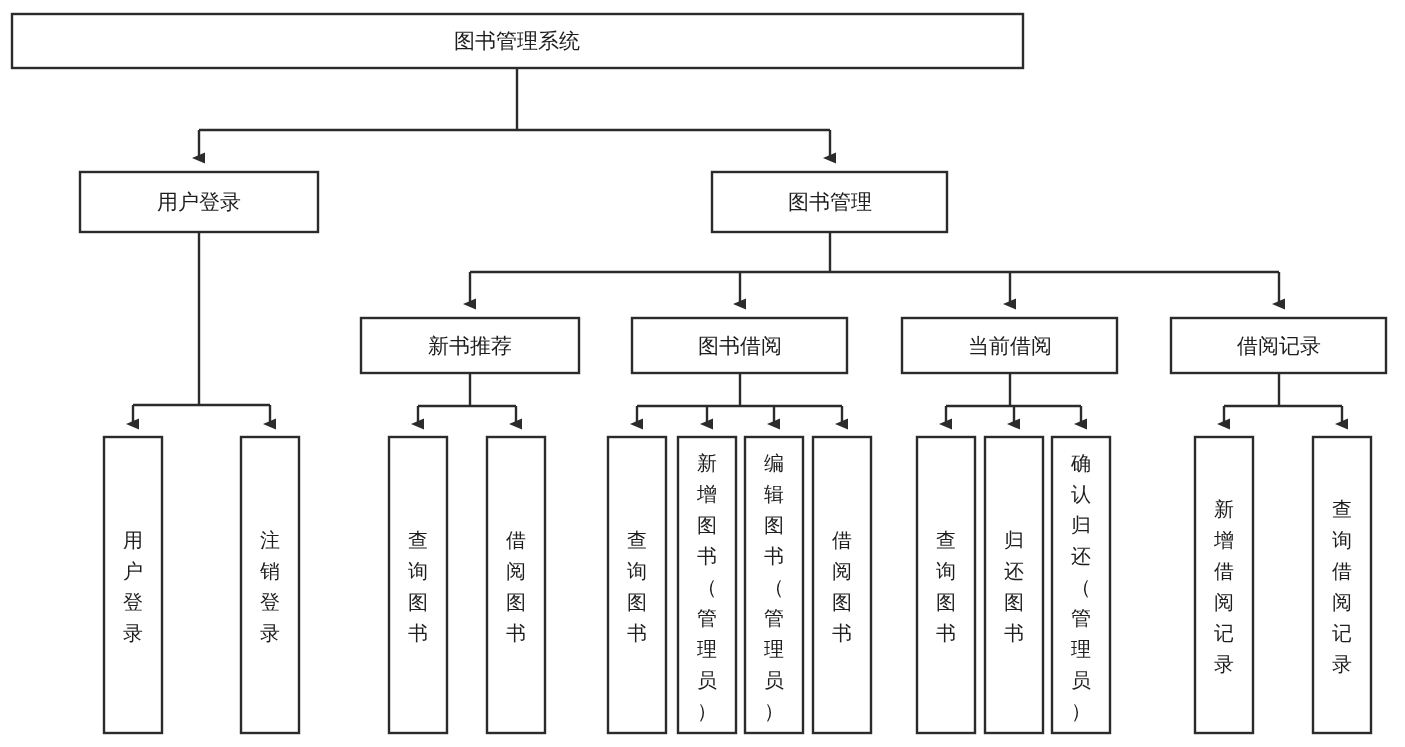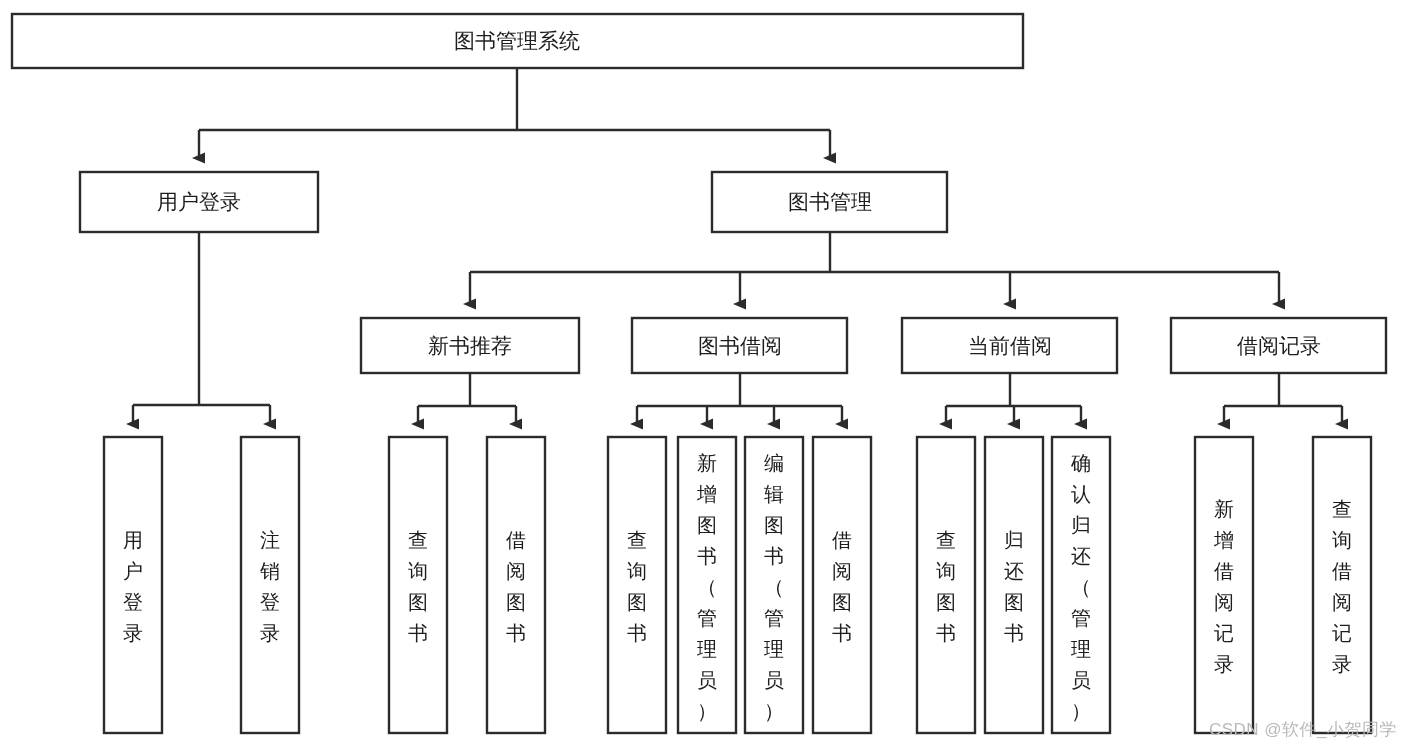--- a/index.html
+++ b/index.html
@@ -168,14 +168,13 @@
       <text class="leaf-label" x="774"><tspan x="774" y="469.7">编</tspan><tspan x="774" y="500.7">辑</tspan><tspan x="774" y="531.7">图</tspan><tspan x="774" y="562.7">书</tspan><tspan x="774" y="593.7" transform="rotate(90 774 586.7)">（</tspan><tspan x="774" y="624.7">管</tspan><tspan x="774" y="655.7">理</tspan><tspan x="774" y="686.7">员</tspan><tspan x="774" y="717.7" transform="rotate(90 774 710.7)">）</tspan></text>
       <text class="leaf-label" x="842"><tspan x="842" y="547.2">借</tspan><tspan x="842" y="578.2">阅</tspan><tspan x="842" y="609.2">图</tspan><tspan x="842" y="640.2">书</tspan></text>
       <text class="leaf-label" x="946"><tspan x="946" y="547.2">查</tspan><tspan x="946" y="578.2">询</tspan><tspan x="946" y="609.2">图</tspan><tspan x="946" y="640.2">书</tspan></text>
       <text class="leaf-label" x="1014"><tspan x="1014" y="547.2">归</tspan><tspan x="1014" y="578.2">还</tspan><tspan x="1014" y="609.2">图</tspan><tspan x="1014" y="640.2">书</tspan></text>
       <text class="leaf-label" x="1081"><tspan x="1081" y="469.7">确</tspan><tspan x="1081" y="500.7">认</tspan><tspan x="1081" y="531.7">归</tspan><tspan x="1081" y="562.7">还</tspan><tspan x="1081" y="593.7" transform="rotate(90 1081 586.7)">（</tspan><tspan x="1081" y="624.7">管</tspan><tspan x="1081" y="655.7">理</tspan><tspan x="1081" y="686.7">员</tspan><tspan x="1081" y="717.7" transform="rotate(90 1081 710.7)">）</tspan></text>
       <text class="leaf-label" x="1224"><tspan x="1224" y="516.2">新</tspan><tspan x="1224" y="547.2">增</tspan><tspan x="1224" y="578.2">借</tspan><tspan x="1224" y="609.2">阅</tspan><tspan x="1224" y="640.2">记</tspan><tspan x="1224" y="671.2">录</tspan></text>
       <text class="leaf-label" x="1342"><tspan x="1342" y="516.2">查</tspan><tspan x="1342" y="547.2">询</tspan><tspan x="1342" y="578.2">借</tspan><tspan x="1342" y="609.2">阅</tspan><tspan x="1342" y="640.2">记</tspan><tspan x="1342" y="671.2">录</tspan></text>
     </g>
   </svg>
 
-  <div class="watermark">CSDN @软件_小贺同学</div>
 </div>
 
 </body></html>

